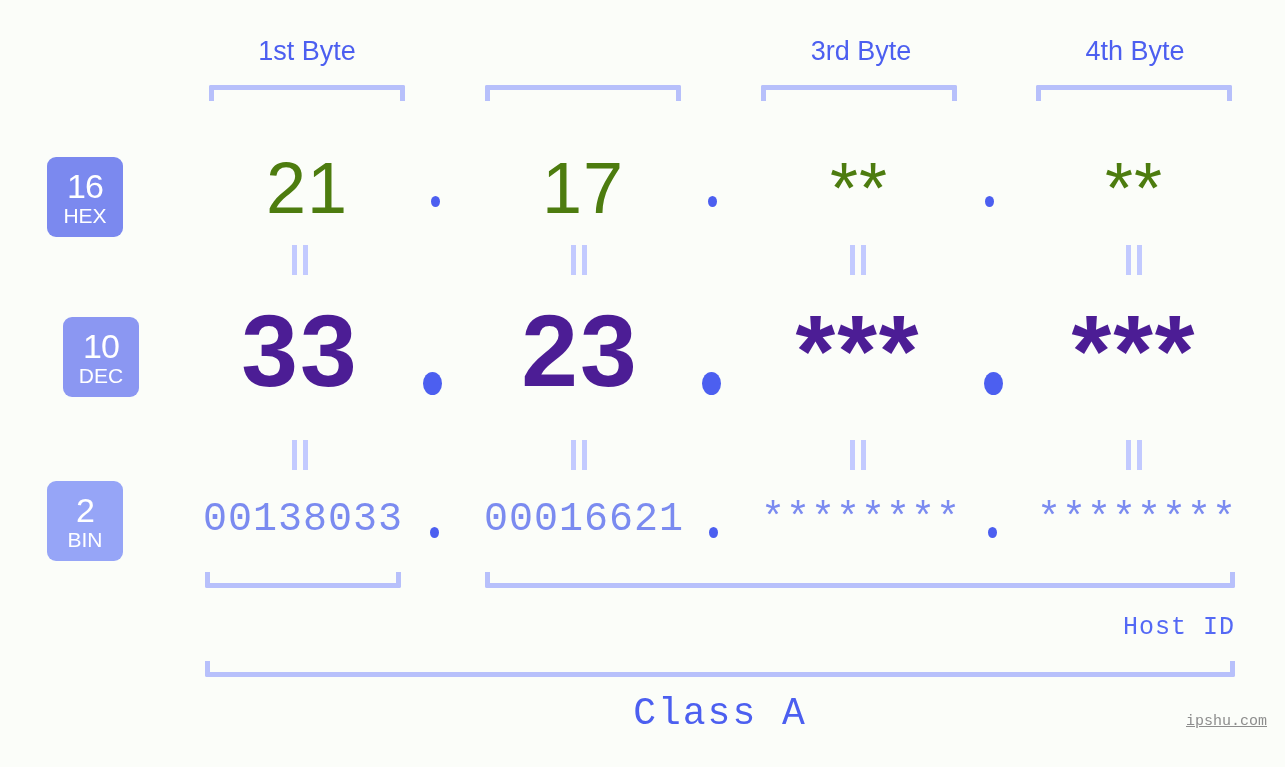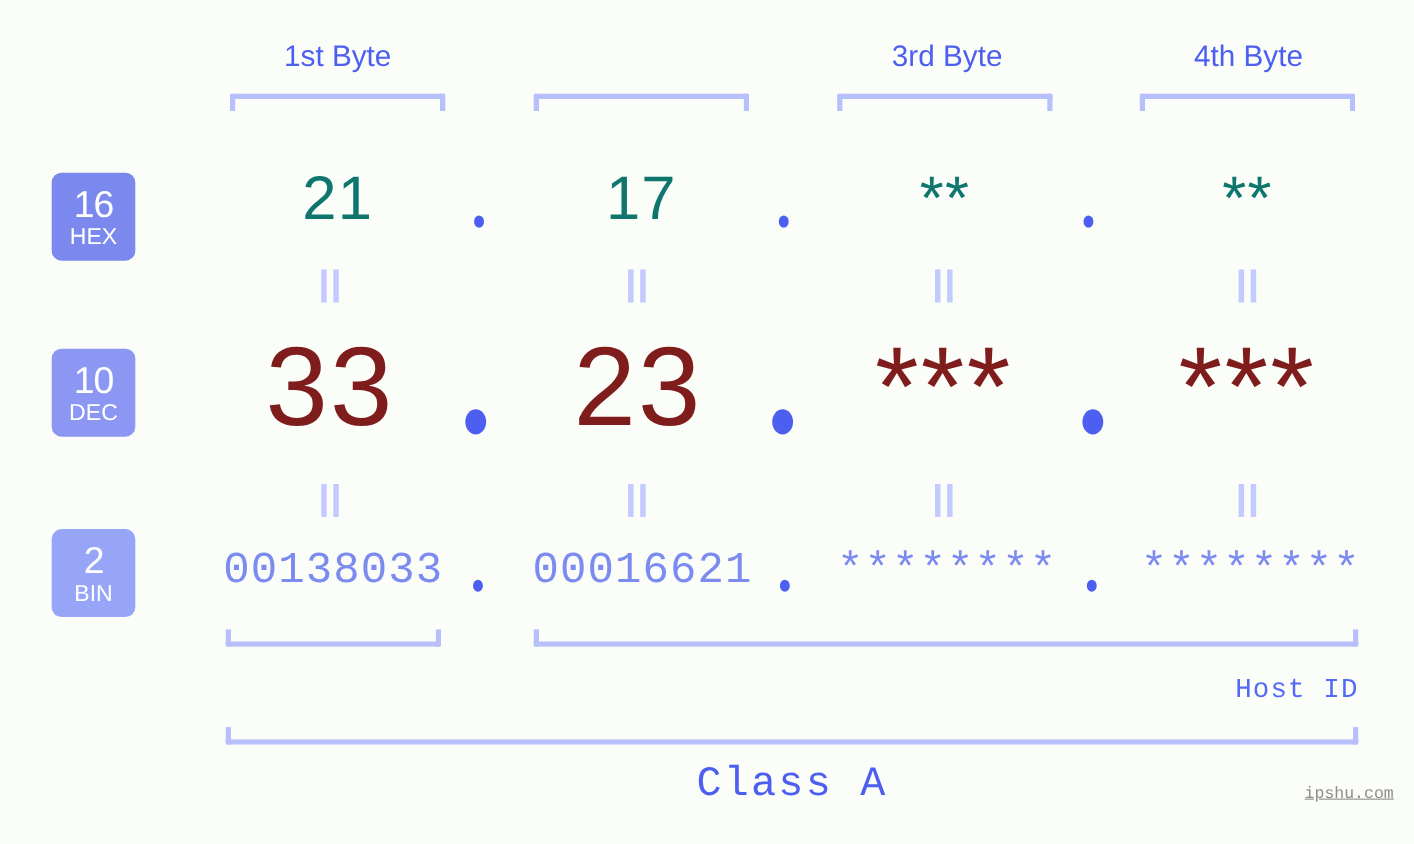--- a/index.html
+++ b/index.html
@@ -81,31 +81,31 @@
   }
 
   
   .val {
     position: absolute;
     text-align: center;
     white-space: nowrap;
     font-family: "Liberation Sans", sans-serif;
   }
   .row-hex .val {
-    color: #0f766e;
-    font-size: 56px;
+    color: #4d7c0f;
+    font-size: 72px;
     line-height: 1;
     letter-spacing: 1px;
   }
   .row-dec .val {
-    color: #7f1d1d;
+    color: #4c1d95;
     font-size: 102px;
     line-height: 1;
     letter-spacing: 2px;
-    font-weight: 400;
+    font-weight: 700;
   }
   .row-bin .val {
     color: #7b8bf0;
     font-size: 40px;
     line-height: 1;
     font-family: "Liberation Mono", monospace;
     letter-spacing: 1px;
   }
 
   
@@ -177,21 +177,21 @@
   <div class="bracket-down" style="left:209px; top:85px; width:196px;"></div>
   <div class="bracket-down" style="left:485px; top:85px; width:196px;"></div>
   <div class="bracket-down" style="left:761px; top:85px; width:196px;"></div>
   <div class="bracket-down" style="left:1036px; top:85px; width:196px;"></div>
 
   <div class="badge" style="top:157px; background:#7b89ef;">
     <span class="num">16</span>
     <span class="name">HEX</span>
   </div>
 
-  <div class="badge" style="top:317px; background:#8b97f2;">
+  <div class="badge" style="top:317px; background:#8b97f2;margin-left:16px;">
     <span class="num">10</span>
     <span class="name">DEC</span>
   </div>
 
   <div class="badge" style="top:481px; background:#96a5f7;">
     <span class="num">2</span>
     <span class="name">BIN</span>
   </div>
 
   <div class="row-hex">

